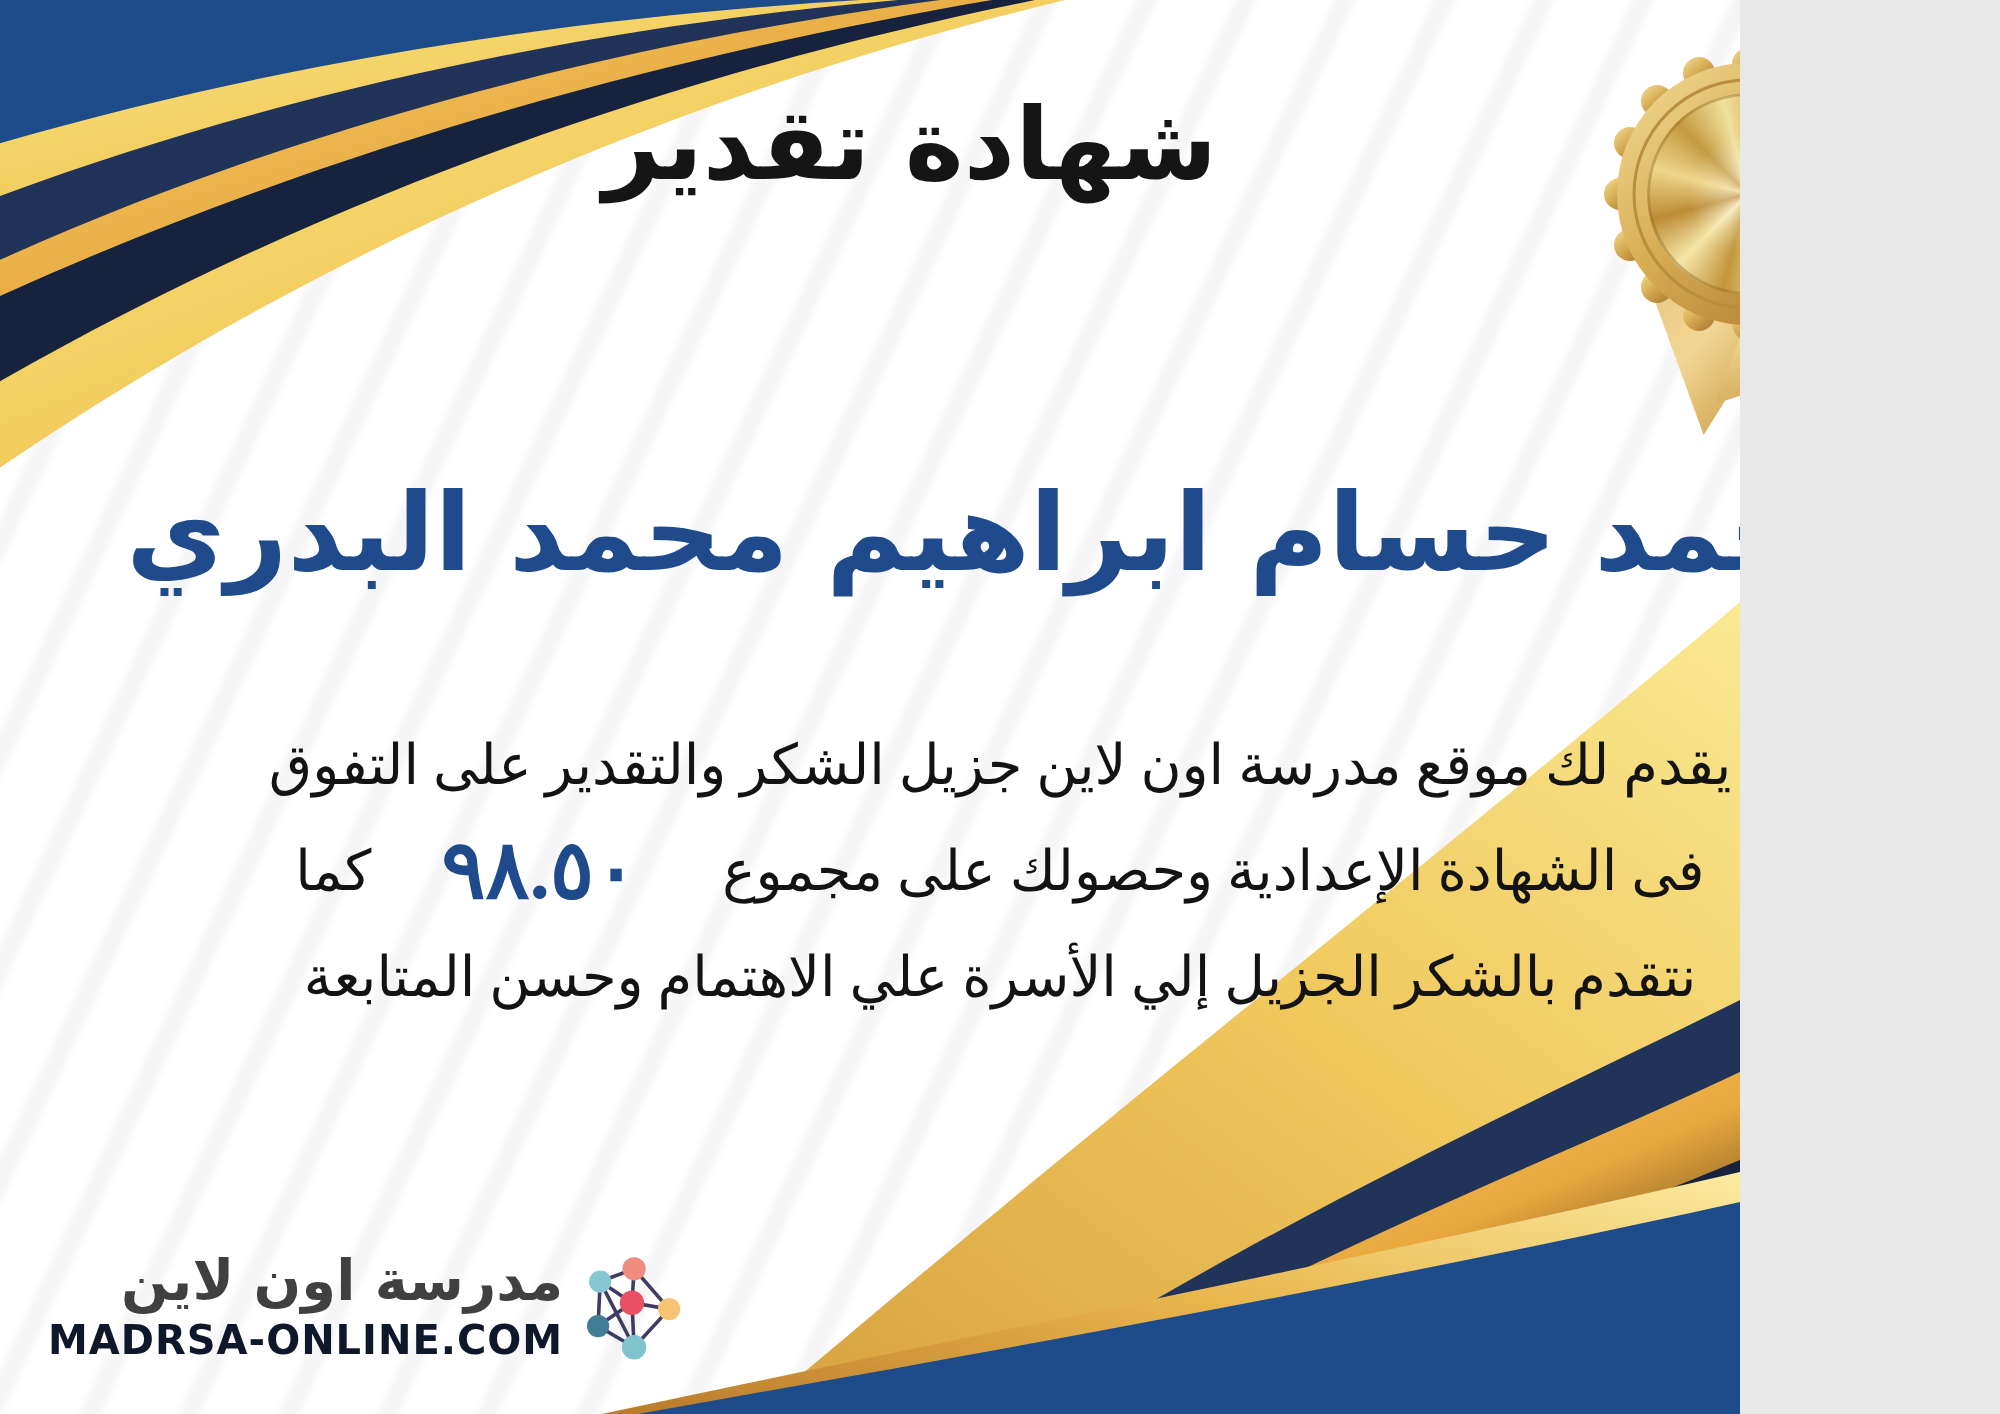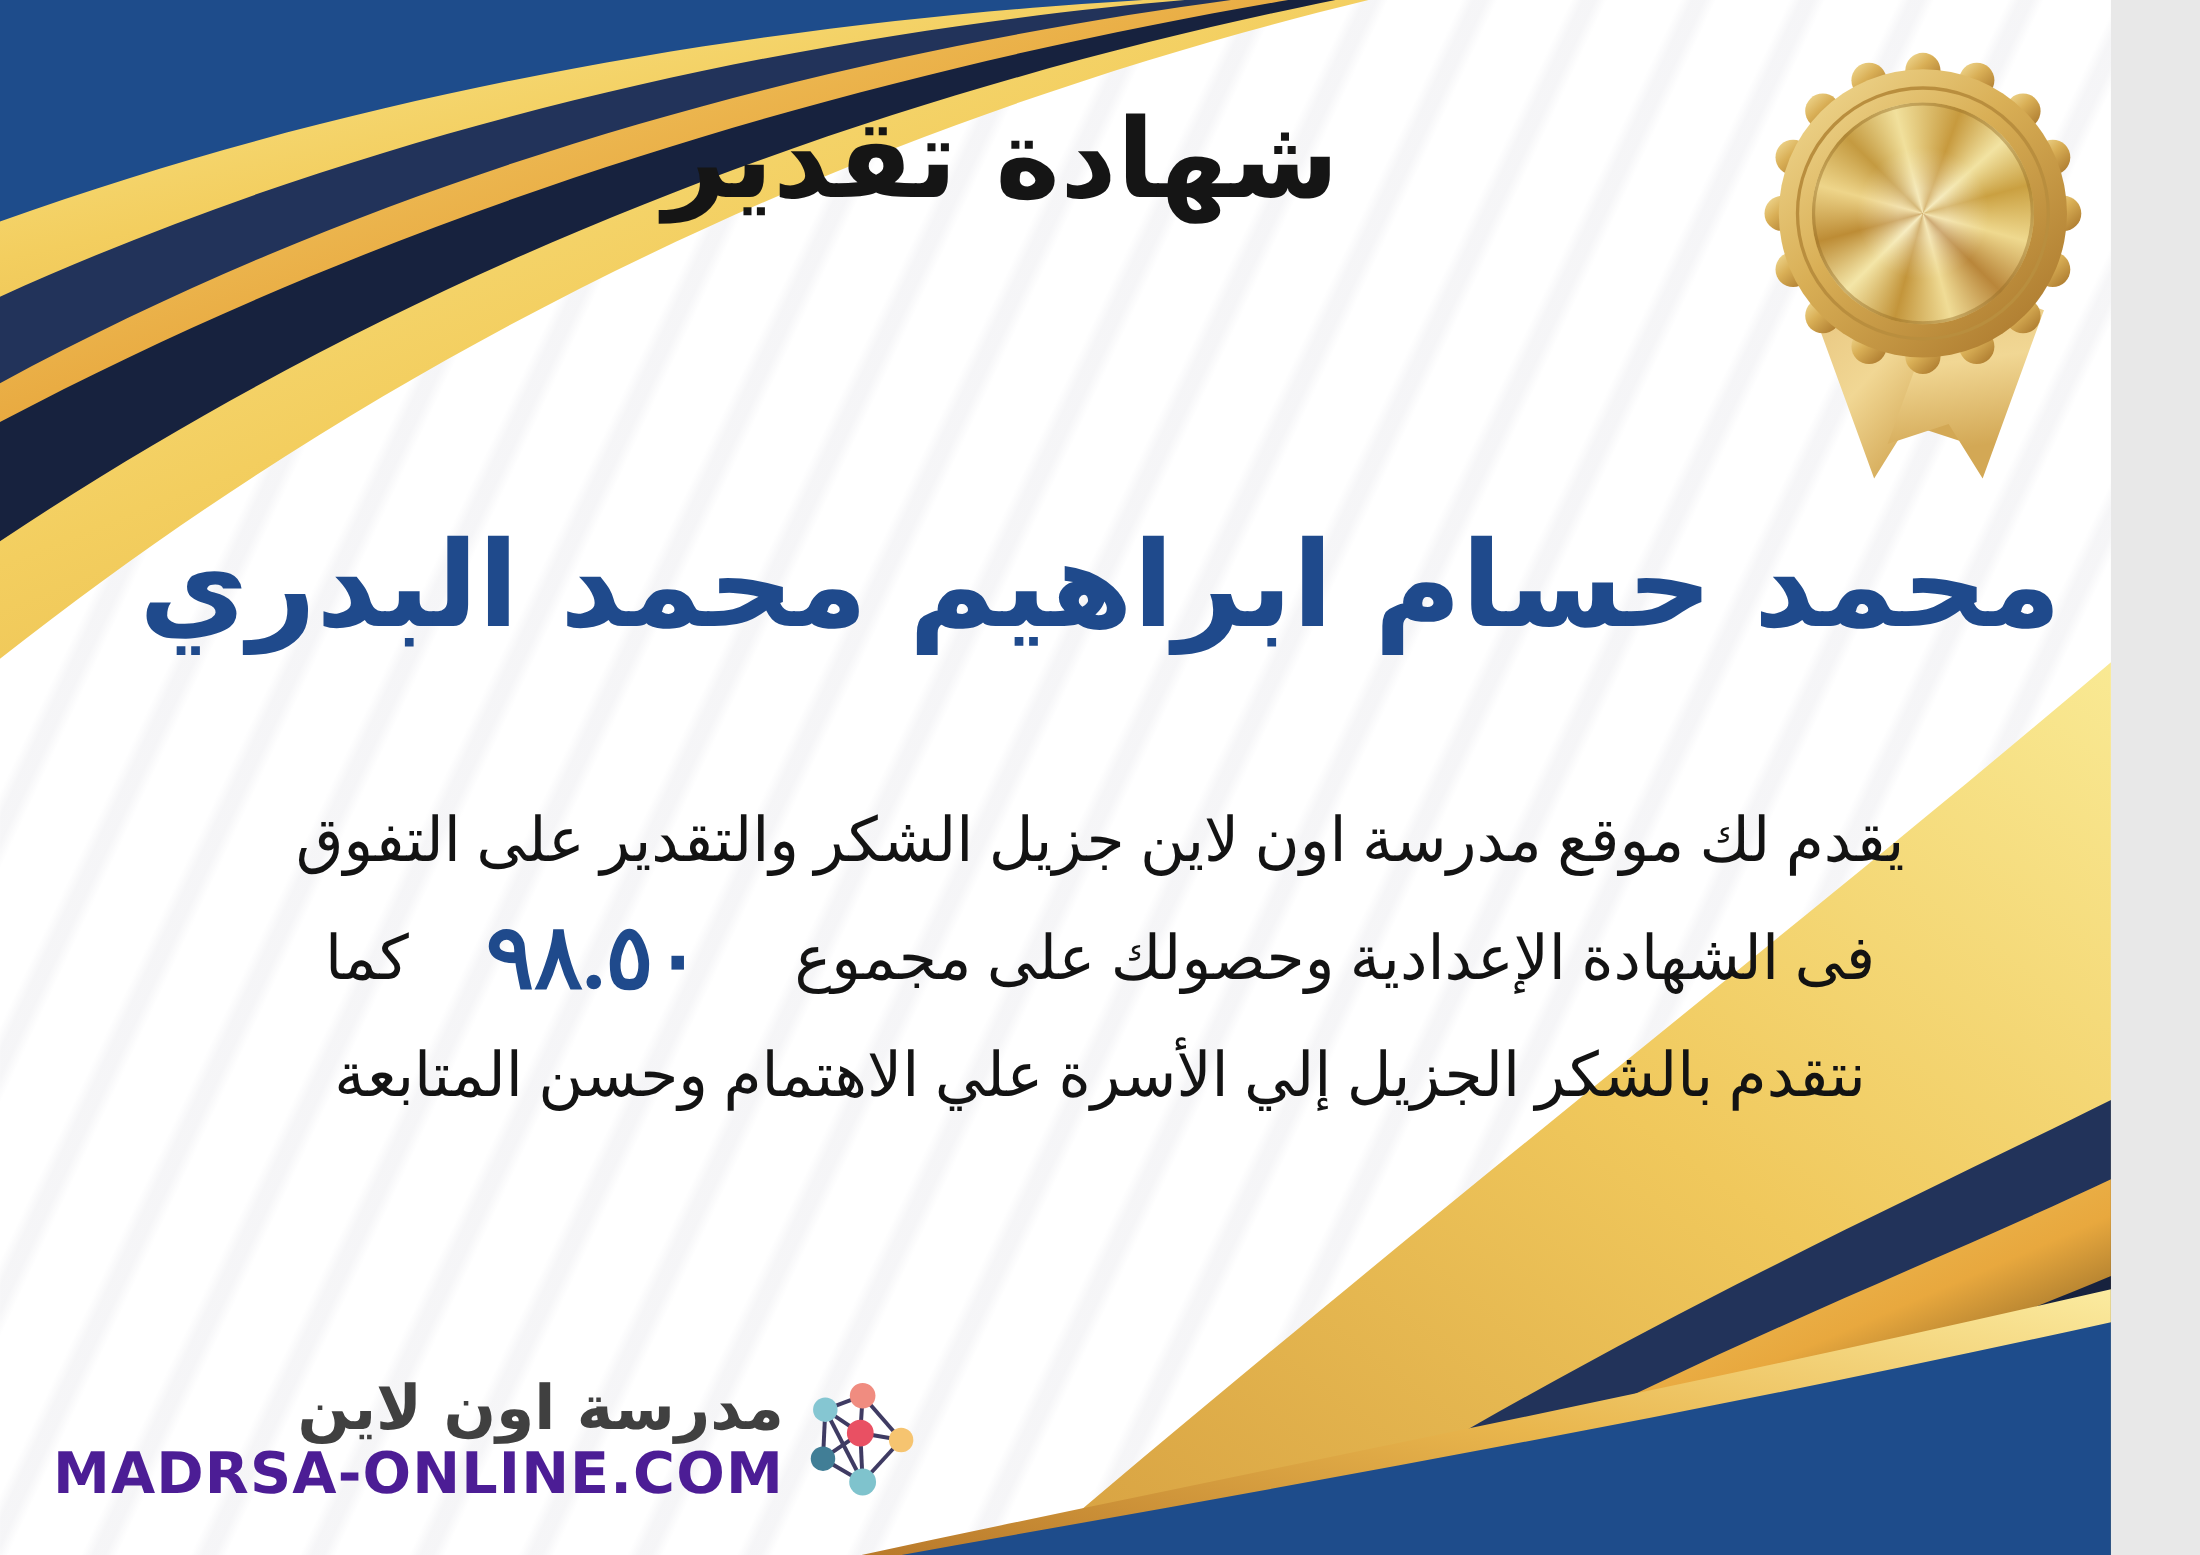--- a/index.html
+++ b/index.html
@@ -1,18 +1,18 @@
 <!DOCTYPE html>
 <html lang="ar"><head>
 <meta charset="utf-8">
 <style>
   html,body{margin:0;padding:0;background:#e8e8e8;}
   .page{
     position:relative;
-    width:1919px;height:1414px;
+    width:1740px;height:1414px;
     overflow:hidden;
     background:#ffffff;
     font-family:"DejaVu Sans", sans-serif;
   }
   
   .bg-rays{
     position:absolute;inset:0;
     background:
       repeating-linear-gradient(115deg,
         rgba(225,225,230,0.0) 0 34px,
@@ -70,21 +70,21 @@
   
   .logo{
     position:absolute;left:48px;top:1248px;
     display:flex;align-items:center;gap:16px;
   }
   .logo-text{display:flex;flex-direction:column;align-items:flex-end;}
   .logo-ar{
     font-size:56px;font-weight:700;color:#404040;line-height:66px;
   }
   .logo-en{
-    font-size:52px;font-weight:700;color:#4c1d95;letter-spacing:1px;line-height:52px;
+    font-size:40px;font-weight:700;color:#0f172a;letter-spacing:1px;line-height:52px;
   }
   .logo-icon{width:106px;height:106px;}
 </style>
 </head>
 <body>
 
 <div class="page" dir="rtl">
 
   <div class="bg-rays"></div>
 

